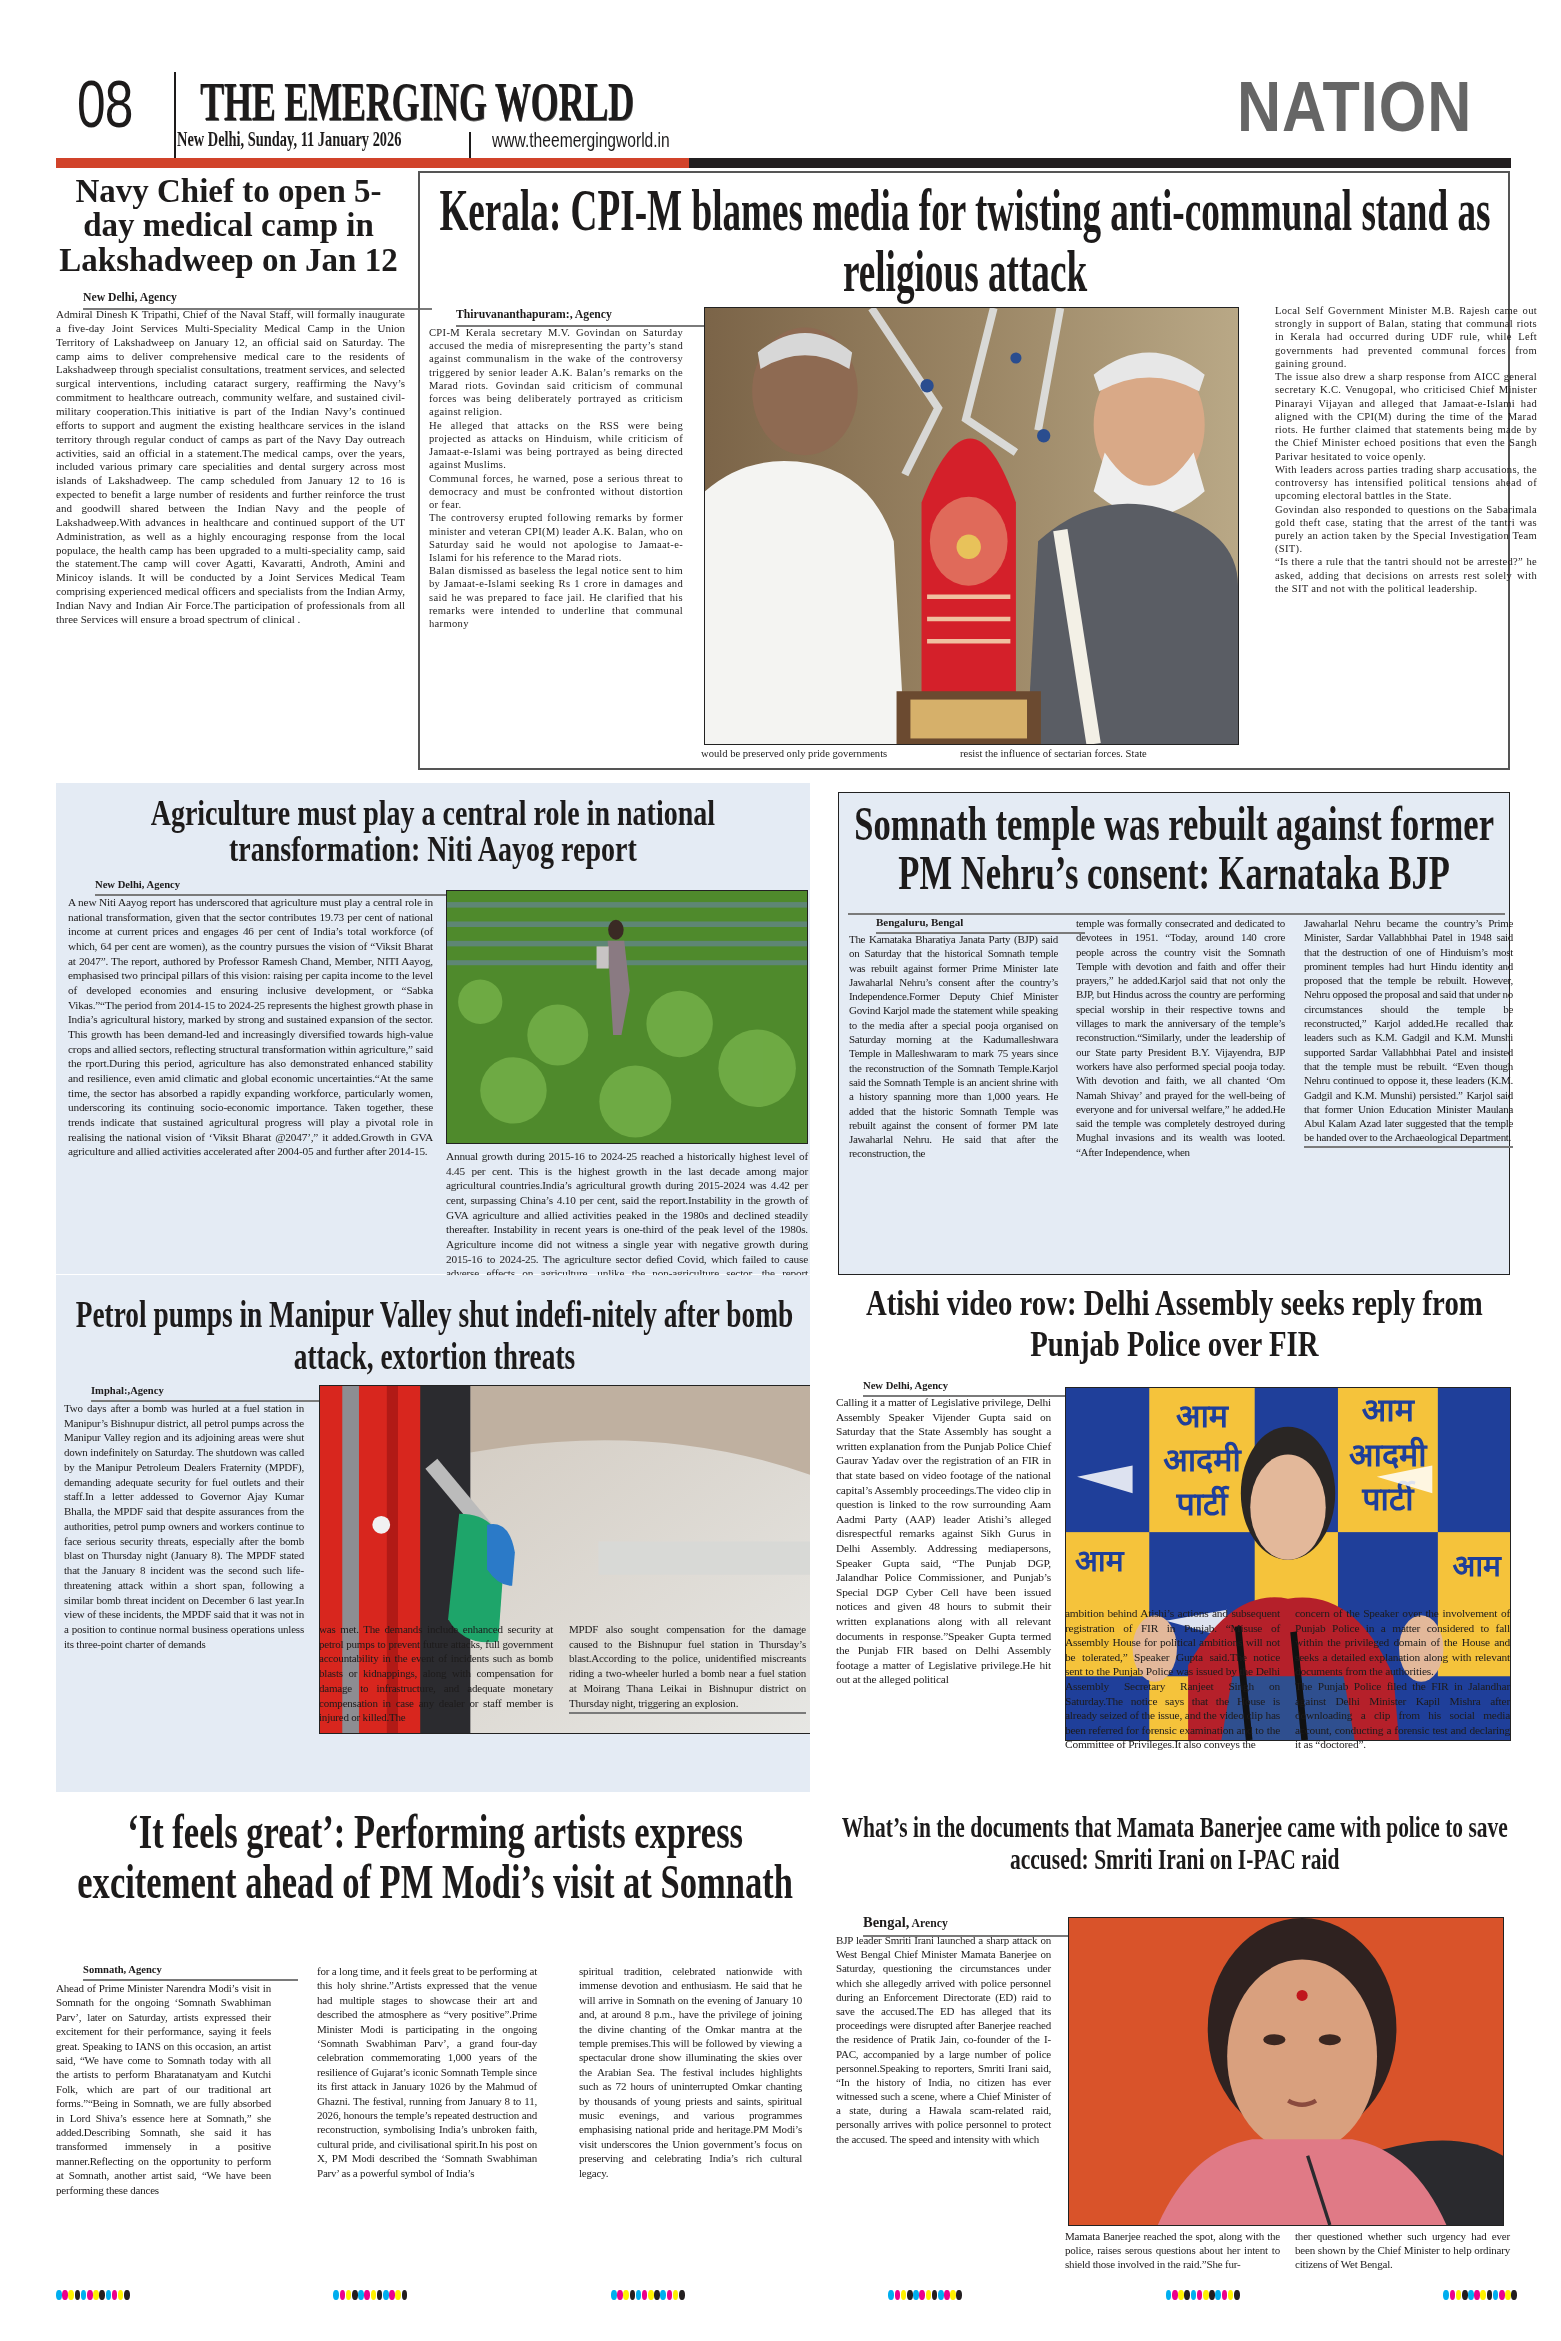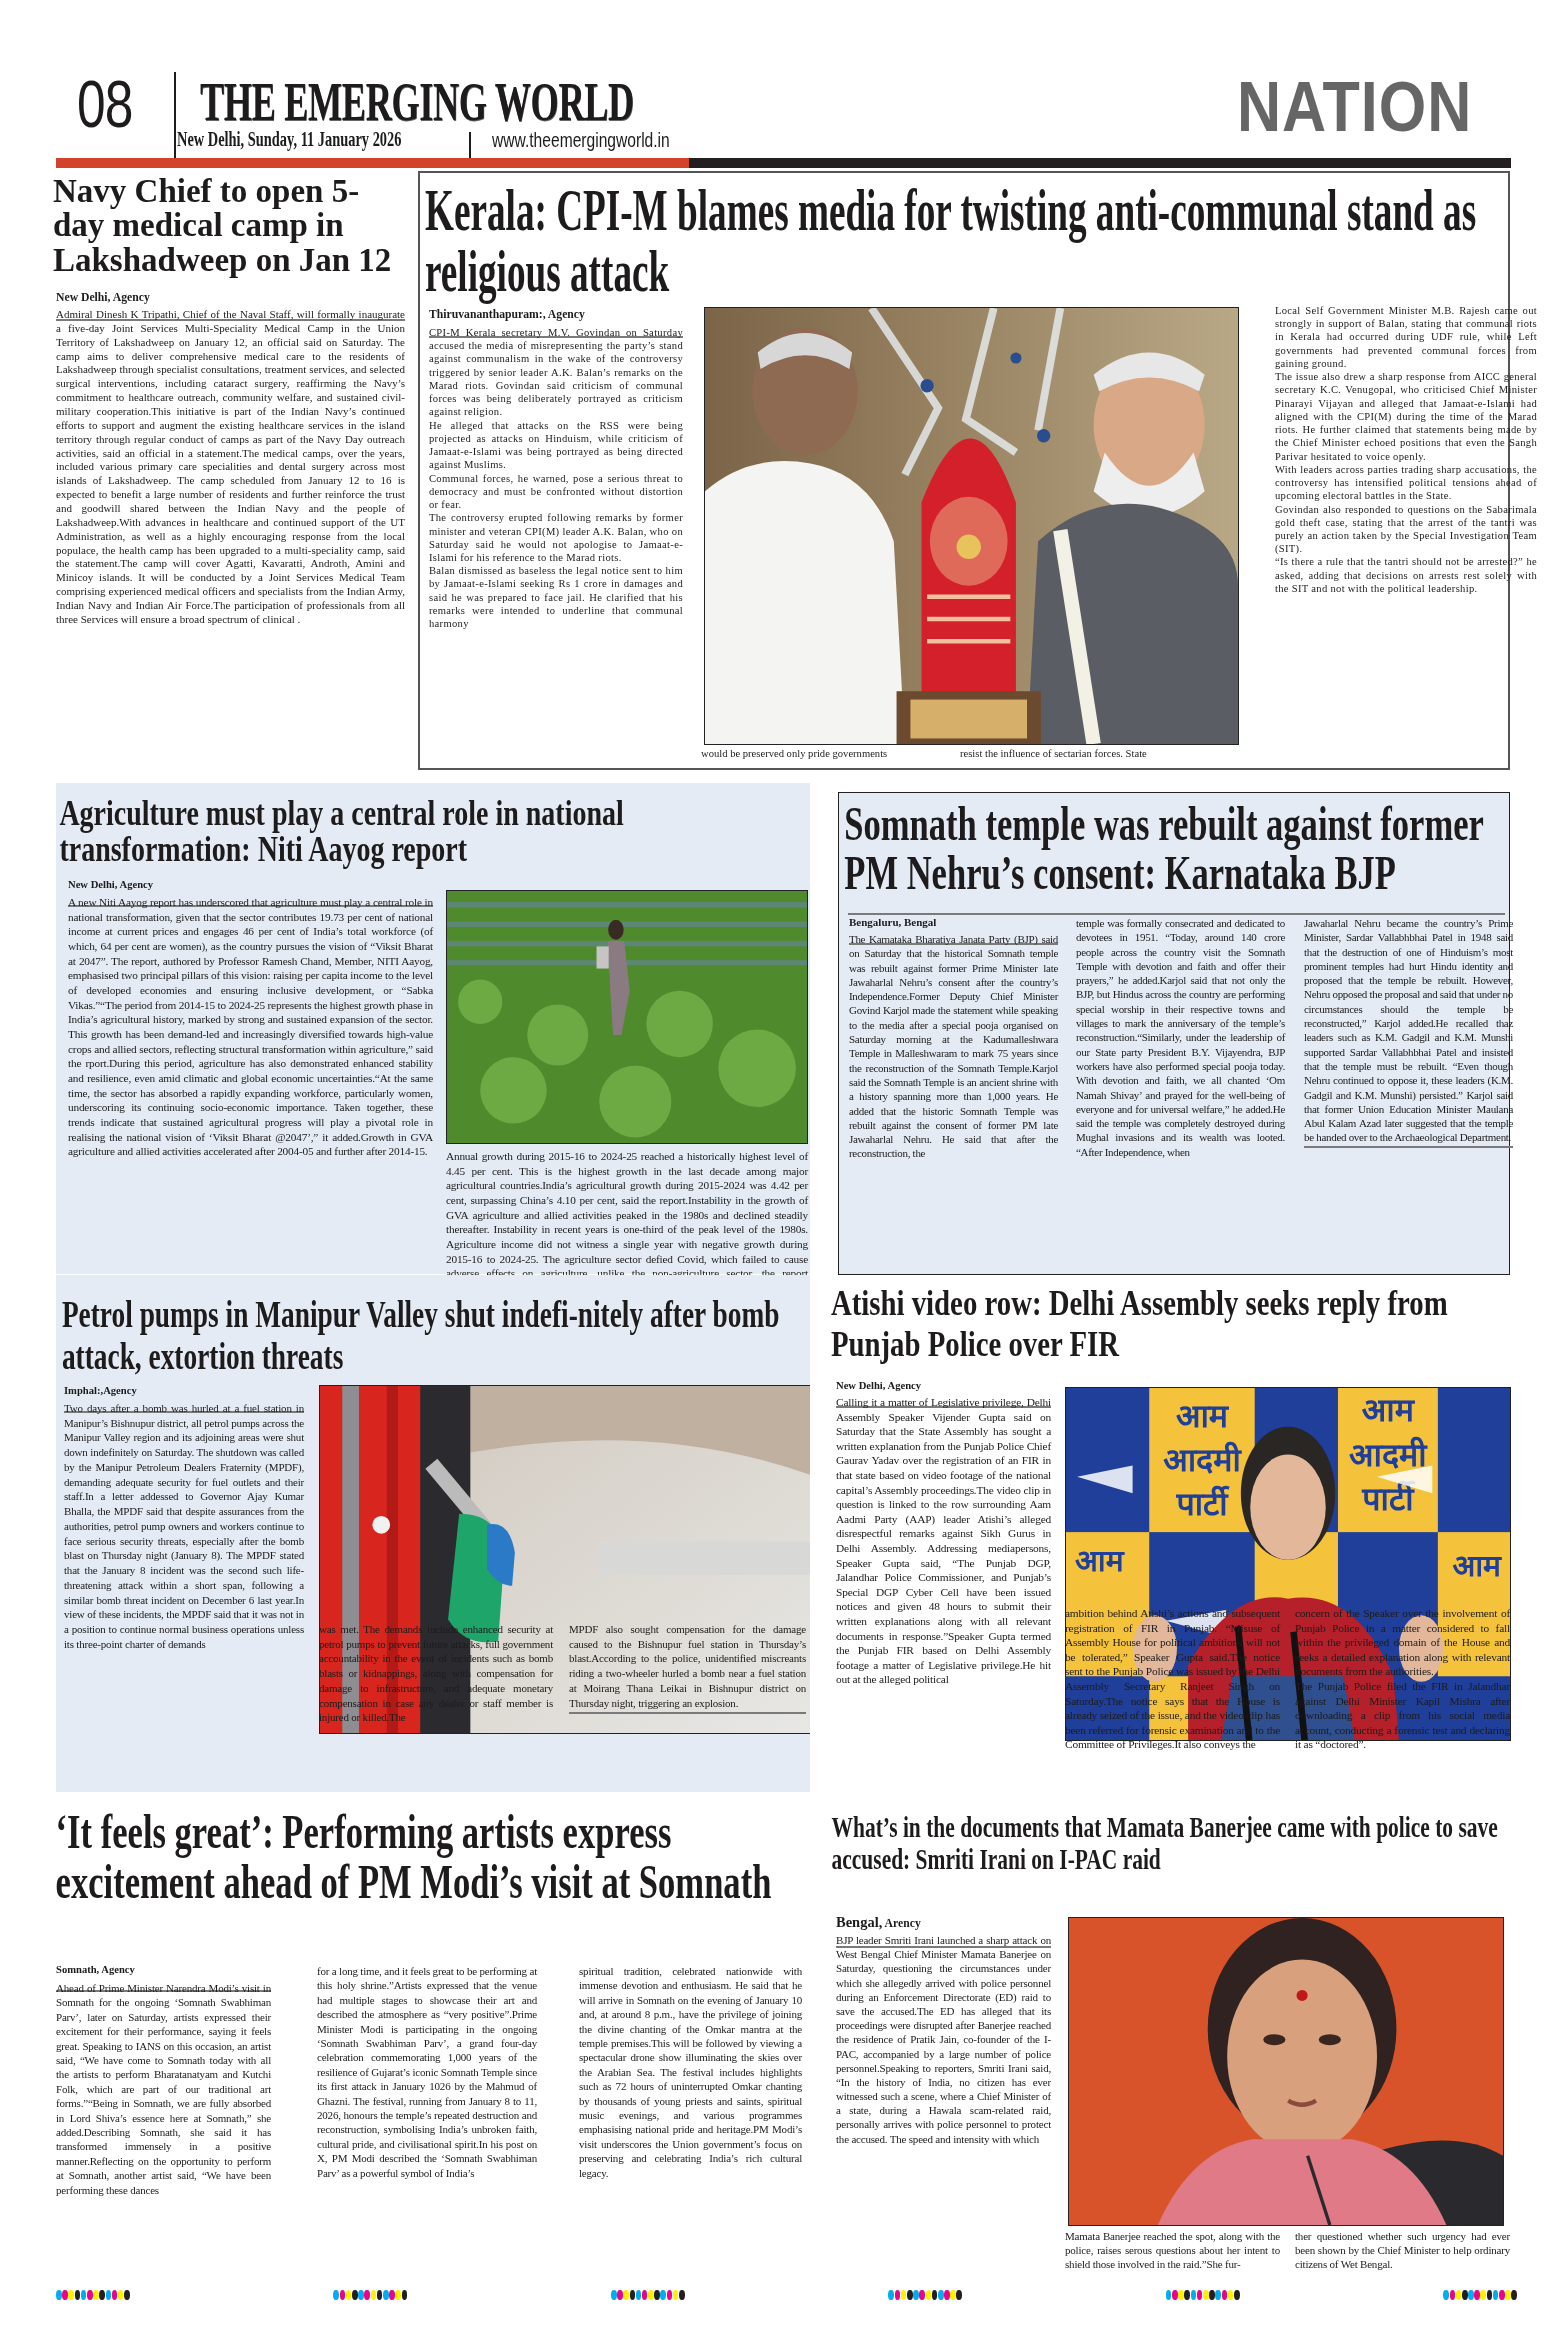--- a/index.html
+++ b/index.html
@@ -10,22 +10,22 @@
   #page-num { left: 77px; top: 66px; font-family: "Liberation Sans", sans-serif; font-size: 66px; font-weight: 400; color: #1d1b1b; transform: scaleX(0.78); transform-origin: left top; letter-spacing: -1.1px; }
   #vbar1 { left: 174px; top: 72px; width: 2.2px; height: 88px; background: #1d1b1b; }
   #paper-title { left: 200px; top: 70px; font-size: 55px; font-weight: 700; letter-spacing: -0.6px; transform: scaleX(0.66); transform-origin: left top; white-space: nowrap; color: #1d1b1b; text-shadow: 0.6px 0.6px 0 #666; }
   #paper-date { left: 177px; top: 128px; font-size: 20px; font-weight: 700; transform: scaleX(0.72); transform-origin: left top; white-space: nowrap; }
   #vbar2 { left: 469px; top: 132px; width: 1.7px; height: 29px; background: #1d1b1b; }
   #paper-url { left: 492px; top: 129px; font-family: "Liberation Sans", sans-serif; font-size: 20px; transform: scaleX(0.78); transform-origin: left top; white-space: nowrap; }
   #red-bar { left: 56px; top: 158px; width: 633px; height: 9.5px; background: #d1432a; }
   #black-bar { left: 689px; top: 158px; width: 822px; height: 9.5px; background: #231f20; }
   #section-name { left: 1237px; top: 66px; font-family: "Liberation Sans", sans-serif; font-size: 71px; font-weight: 700; color: #666666; transform: scaleX(0.86); transform-origin: left top; letter-spacing: 1.1px; }
 
-  .headline { font-weight: 700; text-align: left; line-height: 1.04; color: #1d1b1b; }
-  .byline { font-weight: 700; font-size: 10.6px; border-bottom: 2.8px solid #7a7a7a; padding-bottom: 15px; margin-bottom: 2.2px; white-space: nowrap; }
+  .headline { font-weight: 700; text-align: center; line-height: 1.04; color: #1d1b1b; }
+  .byline { font-weight: 700; font-size: 10.6px; border-bottom: 2.8px solid #7a7a7a; padding-bottom: 4px; margin-bottom: 2.2px; white-space: nowrap; margin-left: 27px; }
   .body { font-size: 11px; line-height: 1.29; text-align: justify; hyphens: auto; color: #1d1b1b; }
   .photo { border: 1.1px solid #222; overflow: hidden; position: absolute; }
   .panel { background: #e4ebf4; }
 
   
   #navy-title { left: 53px; top: 174px; width: 351px; font-size: 33px; font-family: "Liberation Serif", serif; }
   #navy-byline { left: 56px; top: 291px; width: 349px; font-size: 11.7px; }
   #navy-body { left: 56px; top: 308px; width: 349px; font-size: 11px; line-height: 1.26; }
 
   

